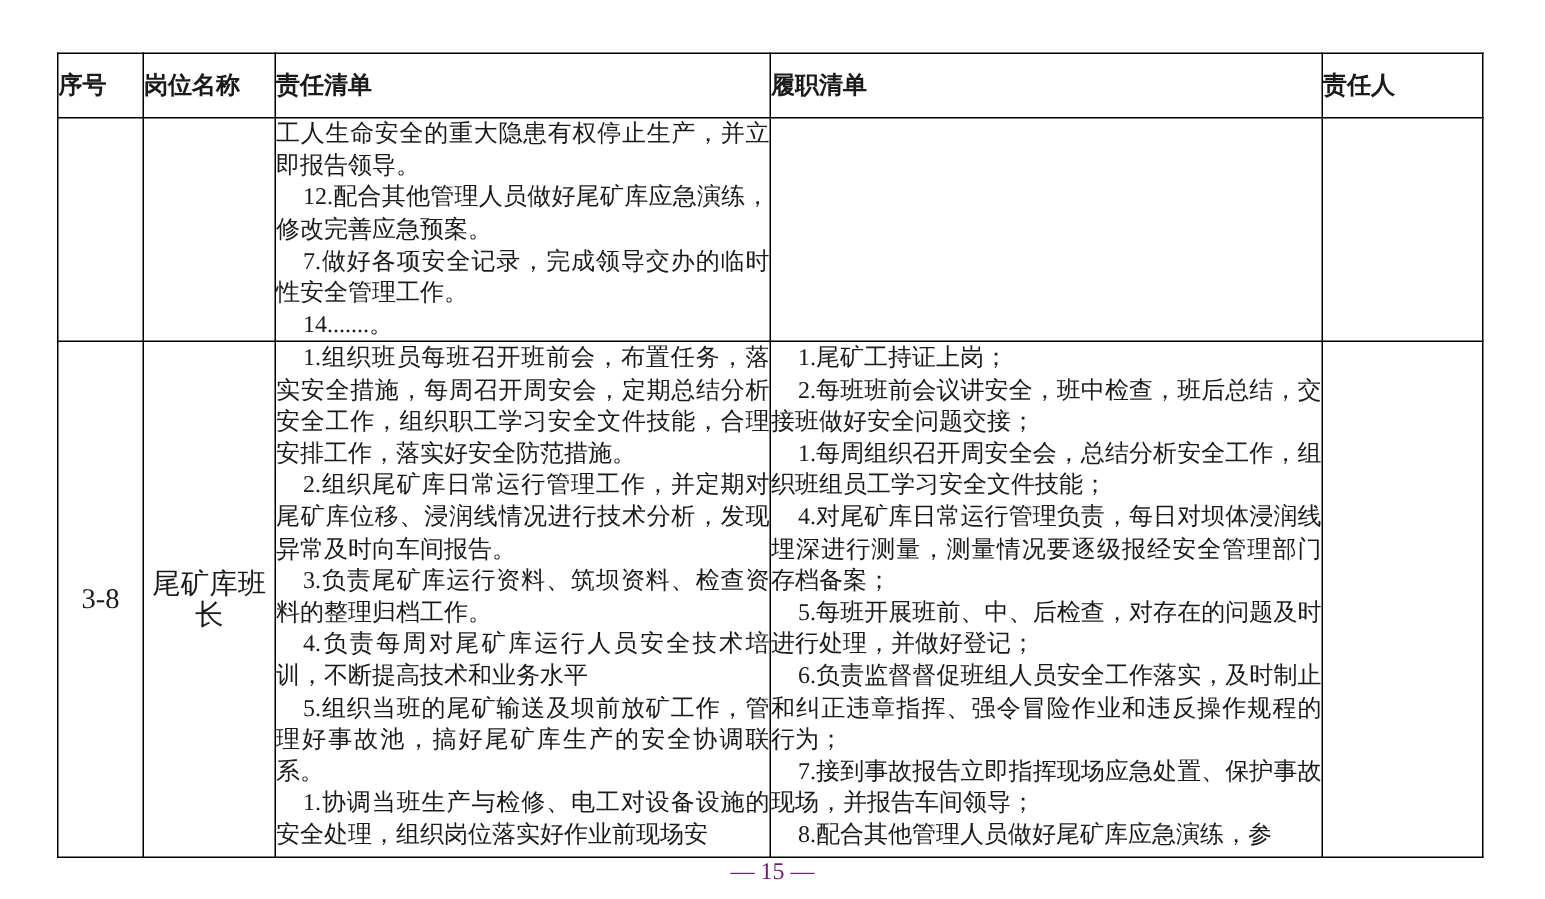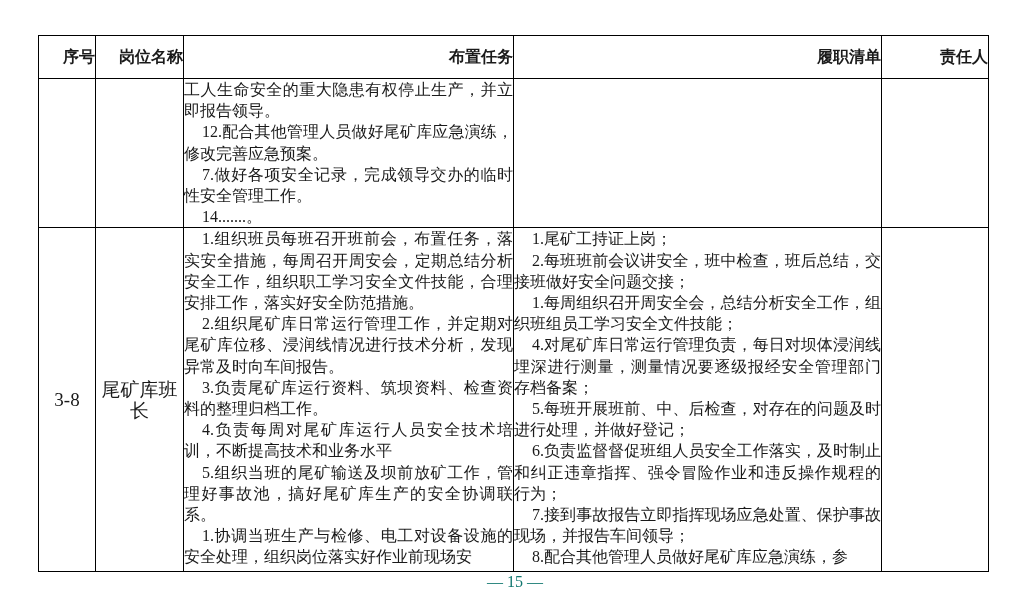--- a/index.html
+++ b/index.html
@@ -25,21 +25,21 @@
     table-layout: fixed;
   }
   .doc-table th, .doc-table td {
     border: 1px solid #000000;
     padding: 0;
     overflow: hidden;
   }
   .doc-table th {
     font-size: 16px;
     font-weight: bold;
-    text-align: right;
+    text-align: left;
     vertical-align: middle;
     height: 42px;
   }
   .cell-center {
     font-size: 19px;
     text-align: center;
     vertical-align: middle;
     line-height: 21px;
     padding: 0 4px;
   }
@@ -60,42 +60,42 @@
   }
   .para.no-indent { text-indent: 0; }
   .page-number {
     position: absolute;
     left: 0;
     top: 573px;
     width: 100%;
     text-align: center;
     font-size: 16px;
     font-family: "Liberation Serif", serif;
-    color: #0f766e;
+    color: #701a75;
   }
 </style>
 </head>
 <body>
 
 <div class="sheet">
 
   <table class="doc-table">
     <colgroup>
       <col style="width:57px">
       <col style="width:88px">
       <col style="width:330px">
       <col style="width:368px">
       <col style="width:107px">
     </colgroup>
 
     <tbody>
         <tr>
       <th>序号</th>
       <th>岗位名称</th>
-      <th>布置任务</th>
+      <th>责任清单</th>
       <th>履职清单</th>
       <th>责任人</th>
     </tr>
 
     <tr class="row-cont">
       <td class="cell-center"></td>
       <td class="cell-center"></td>
       <td class="cell-content">
         <p class="para no-indent">工人生命安全的重大隐患有权停止生产，并立即报告领导。</p>
         <p class="para">12.配合其他管理人员做好尾矿库应急演练，修改完善应急预案。</p>

